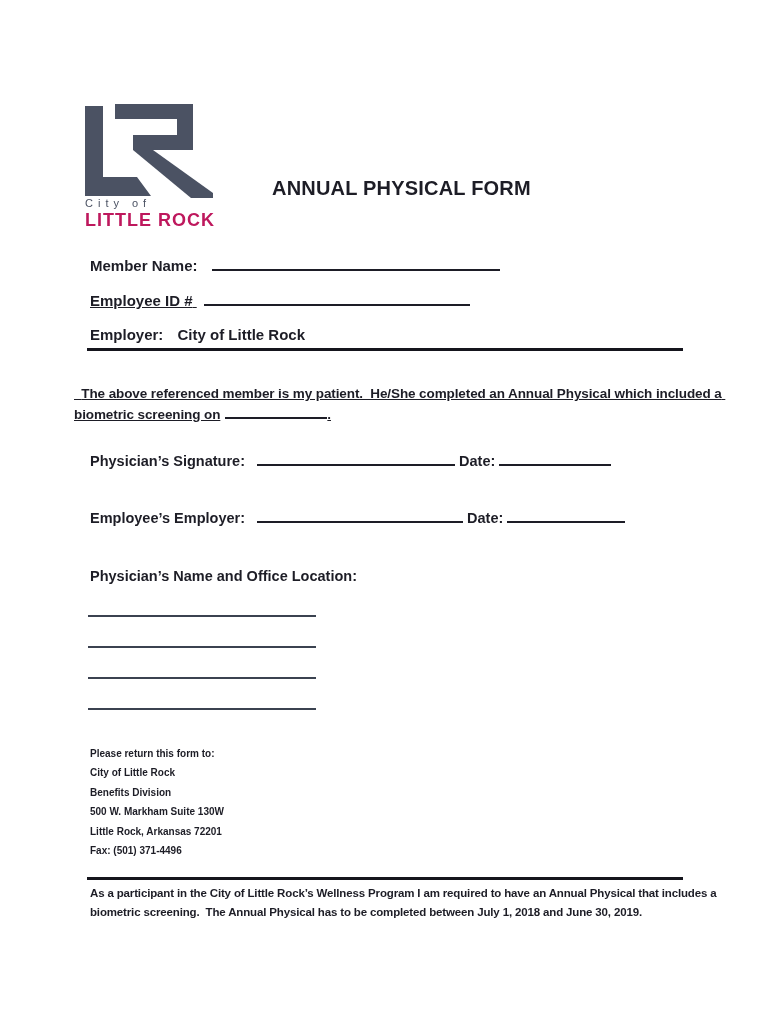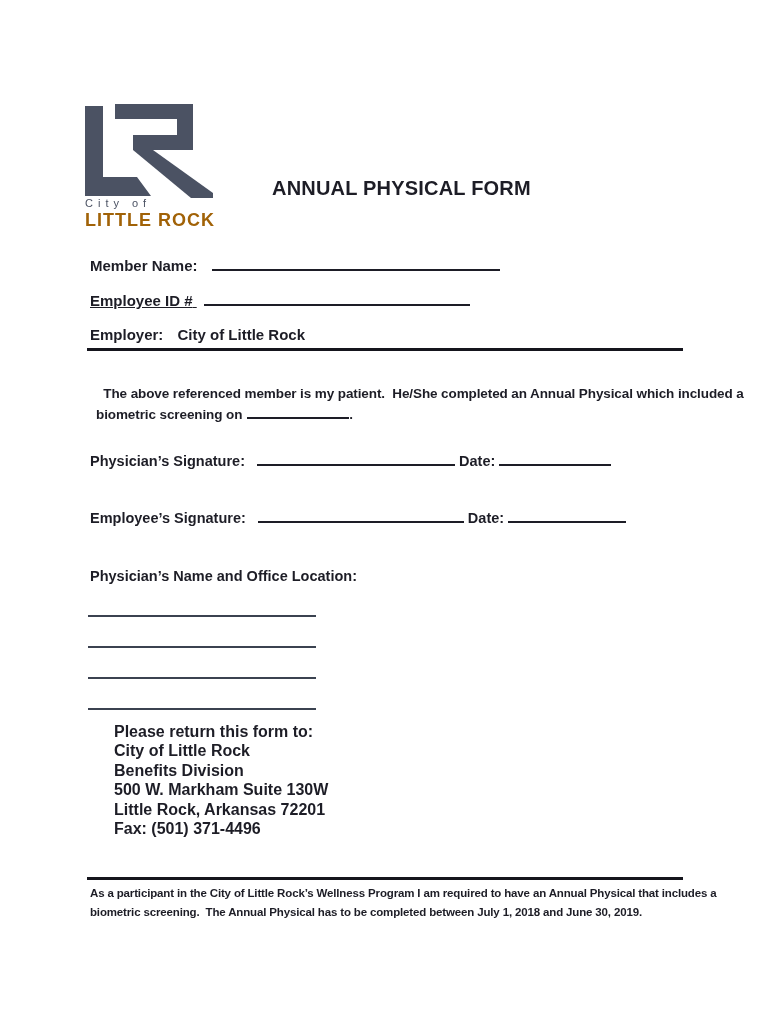--- a/index.html
+++ b/index.html
@@ -13,21 +13,21 @@
 
   
   .logo-block { left: 85px; top: 104px; width: 150px; }
   .logo-mark { display: block; width: 128px; height: 94px; }
   .logo-cityof {
     margin-top: -1px; font-size: 11px; font-weight: 400;
     letter-spacing: 5px; color: #4b5263; white-space: nowrap;
   }
   .logo-littlerock {
     margin-top: 1px; font-size: 18px; font-weight: 700;
-    letter-spacing: 1px; color: #a16207; white-space: nowrap;
+    letter-spacing: 1px; color: #be185d; white-space: nowrap;
   }
 
   
   .form-title { left: 272px; top: 177px; font-size: 20px; font-weight: 700; letter-spacing: 0.2px; }
 
   
   .row { left: 90px; font-size: 14.5px; font-weight: 700; white-space: nowrap; }
   .fill-line {
     display: inline-block; height: 13px;
     border-bottom: 2px solid #1d1d26;
@@ -36,44 +36,44 @@
   .row-empid    { top: 292px; font-size: 15px; text-decoration: underline; }
   .row-employer { top: 326px; font-size: 15px; }
   .employer-value { margin-left: 10px; }
 
   .rule { left: 87px; width: 596px; height: 3px; background: #15151d; }
   .rule-employer { top: 348px; }
   .rule-footer   { top: 877px; }
 
   
   .statement {
-    left: 96px; top: 362px; width: 662px;
+    left: 74px; top: 362px; width: 662px;
     font-size: 13.5px; font-weight: 700; line-height: 21px;
-    letter-spacing: -0.1px; white-space: pre-wrap;
+    letter-spacing: -0.1px; white-space: pre-wrap; text-decoration: underline;
   }
   .statement .fill-line { height: 11px; margin-left: 5px; }
 
   
   .row-phys-sig { top: 453px; }
   .row-emp-sig  { top: 510px; }
   .sig-line  { width: 198px; margin-left: 8px; }
   .date-line { width: 112px; }
 
   
   .phys-loc-label { top: 568px; }
   .writing-line {
     left: 88px; width: 228px; height: 0;
     border-top: 2px solid #3b4250;
   }
   .wl-1 { top: 615px; } .wl-2 { top: 646px; } .wl-3 { top: 677px; } .wl-4 { top: 708px; }
 
   
   .return-block {
-    left: 90px; top: 722px;
-    font-size: 16px; font-weight: 700; line-height: 19.4px; margin-left: 24px;
+    left: 90px; top: 744px;
+    font-size: 10px; font-weight: 700; line-height: 19.4px;
   }
 
   
   .footer-note {
     left: 90px; top: 884px; width: 640px;
     font-size: 11.5px; font-weight: 700; line-height: 19px;
     letter-spacing: -0.15px; white-space: pre-wrap;
   }
 </style>
 </head>
@@ -117,21 +117,21 @@
 </div>
 
 <div class="abs row row-phys-sig">
   <span>Physician’s Signature:</span>
   <span class="fill-line sig-line"></span>
   <span>Date:</span>
   <span class="fill-line date-line"></span>
 </div>
 
 <div class="abs row row-emp-sig">
-  <span>Employee’s Signature:</span>
+  <span>Employee’s Employer:</span>
   <span class="fill-line sig-line" style="width:206px;"></span>
   <span>Date:</span>
   <span class="fill-line date-line" style="width:118px;"></span>
 </div>
 
 <div class="abs row phys-loc-label">Physician’s Name and Office Location:</div>
 <div class="abs writing-line wl-1"></div>
 <div class="abs writing-line wl-2"></div>
 <div class="abs writing-line wl-3"></div>
 <div class="abs writing-line wl-4"></div>

